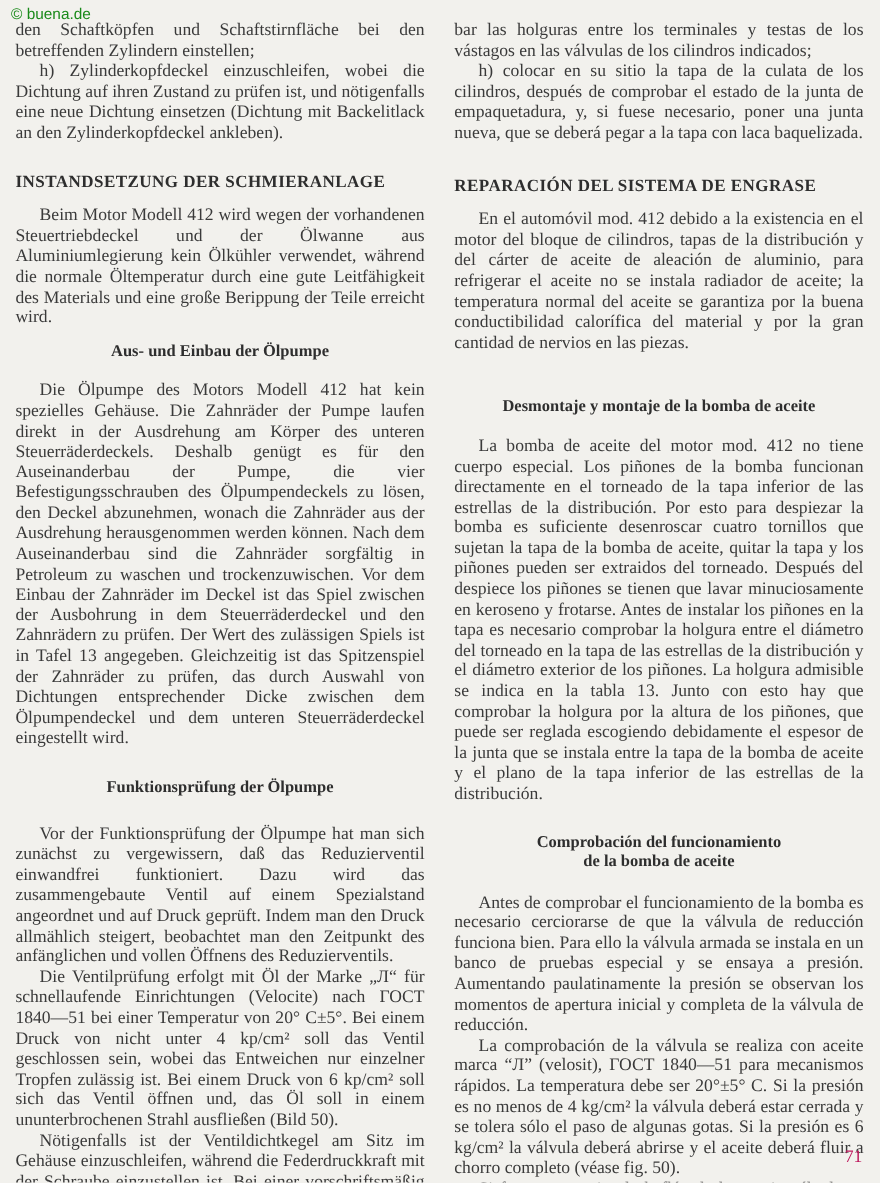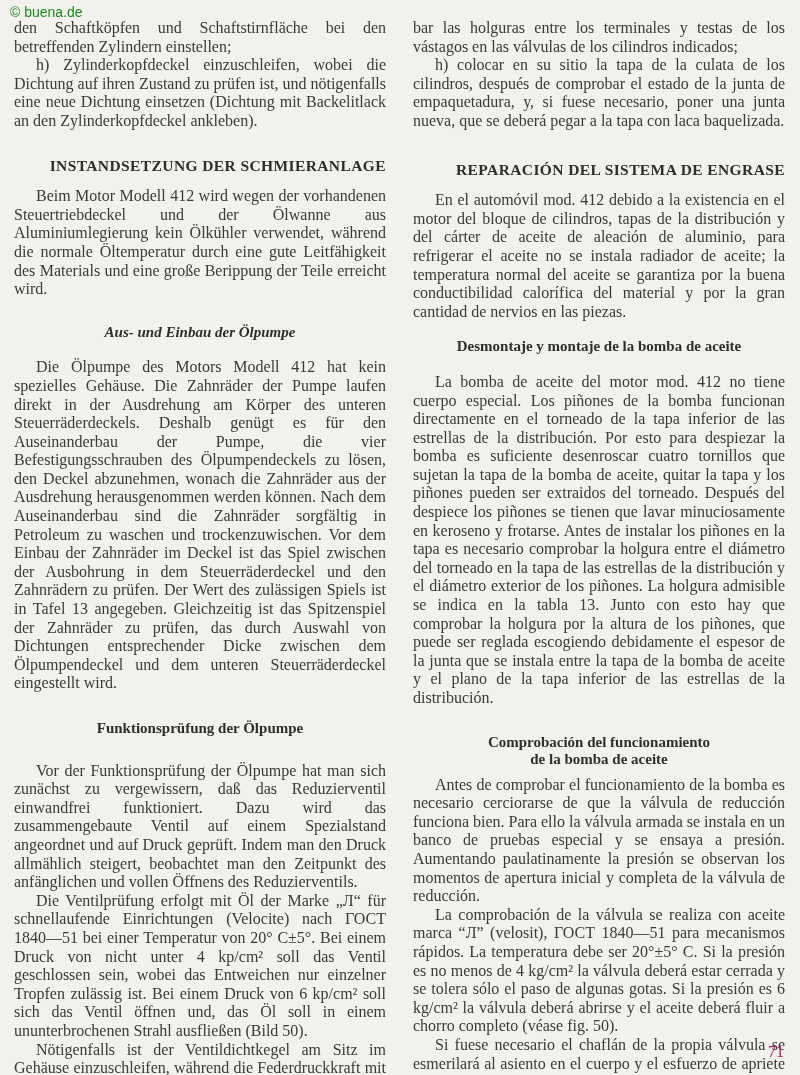--- a/index.html
+++ b/index.html
@@ -22,66 +22,66 @@
     font-size: 16px;
     line-height: 18.6px;
     text-align: justify;
     hyphens: manual;
   }
   .col.left { left: 14px; }
   .col.right { left: 413px; }
   p { margin: 0; text-indent: 0; }
   p.ind { text-indent: 22px; }
   .h-main {
-    font-weight: bold; text-align: right;
+    font-weight: bold; text-align: left;
     font-size: 15.5px; letter-spacing: 0.4px;
     margin: 20px 0 12px 0;
     color: #2e2e2e;
   }
   .h-sub {
     font-weight: bold; text-align: center;
     font-size: 15px;
     margin: 22px 0 14px 0;
     color: #2e2e2e;
   }
-  .h-sub.tight { margin-top: 26px; margin-bottom: 8px; line-height: 17px; }
+  .h-sub.tight { margin-top: 26px; margin-bottom: 20px; line-height: 17px; }
   .page-num {
     position: absolute; right: 16px; top: 1043px;
     font-size: 16px; color: #be185d; margin-left: 43px;
   }
 </style>
 </head>
 <body>
 
 <div class="watermark">© buena.de</div>
 
 <div class="col left">
   <p style="margin-top:15px;">den Schaftköpfen und Schaftstirnfläche bei den betreffenden Zylindern einstellen;</p>
   <p class="ind">h) Zylinderkopfdeckel einzuschleifen, wobei die Dichtung auf ihren Zustand zu prüfen ist, und nötigenfalls eine neue Dichtung einsetzen (Dichtung mit Backelitlack an den Zylinderkopfdeckel ankleben).</p>
 
   <div class="h-main" style="margin-top:26px;">INSTANDSETZUNG DER SCHMIERANLAGE</div>
   <p class="ind">Beim Motor Modell 412 wird wegen der vorhandenen Steuertriebdeckel und der Ölwanne aus Aluminiumlegierung kein Ölkühler verwendet, während die normale Öltemperatur durch eine gute Leitfähigkeit des Materials und eine große Berippung der Teile erreicht wird.</p>
 
-  <div class="h-sub" style="margin-top:24px;margin-bottom:17px;font-style:italic;">Aus- und Einbau der Ölpumpe</div>
+  <div class="h-sub" style="margin-top:12px;margin-bottom:17px;">Aus- und Einbau der Ölpumpe</div>
   <p class="ind">Die Ölpumpe des Motors Modell 412 hat kein spezielles Gehäuse. Die Zahnräder der Pumpe laufen direkt in der Ausdrehung am Körper des unteren Steuerräderdeckels. Deshalb genügt es für den Auseinanderbau der Pumpe, die vier Befestigungsschrauben des Ölpumpendeckels zu lösen, den Deckel abzunehmen, wonach die Zahnräder aus der Ausdrehung herausgenommen werden können. Nach dem Auseinanderbau sind die Zahnräder sorgfältig in Petroleum zu waschen und trockenzuwischen. Vor dem Einbau der Zahnräder im Deckel ist das Spiel zwischen der Ausbohrung in dem Steuerräderdeckel und den Zahnrädern zu prüfen. Der Wert des zulässigen Spiels ist in Tafel 13 angegeben. Gleichzeitig ist das Spitzenspiel der Zahnräder zu prüfen, das durch Auswahl von Dichtungen entsprechender Dicke zwischen dem Ölpumpendeckel und dem unteren Steuerräderdeckel eingestellt wird.</p>
 
   <div class="h-sub" style="margin-top:26px;margin-bottom:24px;">Funktionsprüfung der Ölpumpe</div>
   <p class="ind">Vor der Funktionsprüfung der Ölpumpe hat man sich zunächst zu vergewissern, daß das Reduzierventil einwandfrei funktioniert. Dazu wird das zusammengebaute Ventil auf einem Spezialstand angeordnet und auf Druck geprüft. Indem man den Druck allmählich steigert, beobachtet man den Zeitpunkt des anfänglichen und vollen Öffnens des Reduzierventils.</p>
   <p class="ind">Die Ventilprüfung erfolgt mit Öl der Marke „Л“ für schnellaufende Einrichtungen (Velocite) nach ГОСТ 1840—51 bei einer Temperatur von 20° C±5°. Bei einem Druck von nicht unter 4 kp/cm² soll das Ventil geschlossen sein, wobei das Entweichen nur einzelner Tropfen zulässig ist. Bei einem Druck von 6 kp/cm² soll sich das Ventil öffnen und, das Öl soll in einem ununterbrochenen Strahl ausfließen (Bild 50).</p>
   <p class="ind">Nötigenfalls ist der Ventildichtkegel am Sitz im Gehäuse einzuschleifen, während die Federdruckkraft mit der Schraube einzustellen ist. Bei einer vorschriftsmäßig zusammengebauten Pumpe sollen sich seine Zahnräder frei mit der Hand durchdrehen lassen. Bei dem Einbau am Motor des unteren Steuer-</p>
 </div>
 
 <div class="col right">
   <p style="margin-top:15px;">bar las holguras entre los terminales y testas de los vástagos en las válvulas de los cilindros indicados;</p>
   <p class="ind">h) colocar en su sitio la tapa de la culata de los cilindros, después de comprobar el estado de la junta de empaquetadura, y, si fuese necesario, poner una junta nueva, que se deberá pegar a la tapa con laca baquelizada.</p>
 
   <div class="h-main" style="margin-top:30px;">REPARACIÓN DEL SISTEMA DE ENGRASE</div>
   <p class="ind">En el automóvil mod. 412 debido a la existencia en el motor del bloque de cilindros, tapas de la distribución y del cárter de aceite de aleación de aluminio, para refrigerar el aceite no se instala radiador de aceite; la temperatura normal del aceite se garantiza por la buena conductibilidad calorífica del material y por la gran cantidad de nervios en las piezas.</p>
 
-  <div class="h-sub" style="margin-top:16px;margin-bottom:17px;">Desmontaje y montaje de la bomba de aceite</div>
+  <div class="h-sub" style="margin-top:40px;margin-bottom:17px;">Desmontaje y montaje de la bomba de aceite</div>
   <p class="ind">La bomba de aceite del motor mod. 412 no tiene cuerpo especial. Los piñones de la bomba funcionan directamente en el torneado de la tapa inferior de las estrellas de la distribución. Por esto para despiezar la bomba es suficiente desenroscar cuatro tornillos que sujetan la tapa de la bomba de aceite, quitar la tapa y los piñones pueden ser extraidos del torneado. Después del despiece los piñones se tienen que lavar minuciosamente en keroseno y frotarse. Antes de instalar los piñones en la tapa es necesario comprobar la holgura entre el diámetro del torneado en la tapa de las estrellas de la distribución y el diámetro exterior de los piñones. La holgura admisible se indica en la tabla 13. Junto con esto hay que comprobar la holgura por la altura de los piñones, que puede ser reglada escogiendo debidamente el espesor de la junta que se instala entre la tapa de la bomba de aceite y el plano de la tapa inferior de las estrellas de la distribución.</p>
 
   <div class="h-sub tight">
     <div>Comprobación del funcionamiento</div>
     <div>de la bomba de aceite</div>
   </div>
   <p class="ind">Antes de comprobar el funcionamiento de la bomba es necesario cerciorarse de que la válvula de reducción funciona bien. Para ello la válvula armada se instala en un banco de pruebas especial y se ensaya a presión. Aumentando paulatinamente la presión se observan los momentos de apertura inicial y completa de la válvula de reducción.</p>
   <p class="ind">La comprobación de la válvula se realiza con aceite marca “Л” (velosit), ГОСТ 1840—51 para mecanismos rápidos. La temperatura debe ser 20°±5° C. Si la presión es no menos de 4 kg/cm² la válvula deberá estar cerrada y se tolera sólo el paso de algunas gotas. Si la presión es 6 kg/cm² la válvula deberá abrirse y el aceite deberá fluir a chorro completo (véase fig. 50).</p>
   <p class="ind">Si fuese necesario el chaflán de la propia válvula se esmerilará al asiento en el cuerpo y el esfuerzo de apriete se regula con el tornillo. Si la bomba está regulada correctamente sus piñones deben girar libremente al impulsarlos con la mano. Durante el montaje de la tapa inferior de las estrellas con la</p>
 </div>

